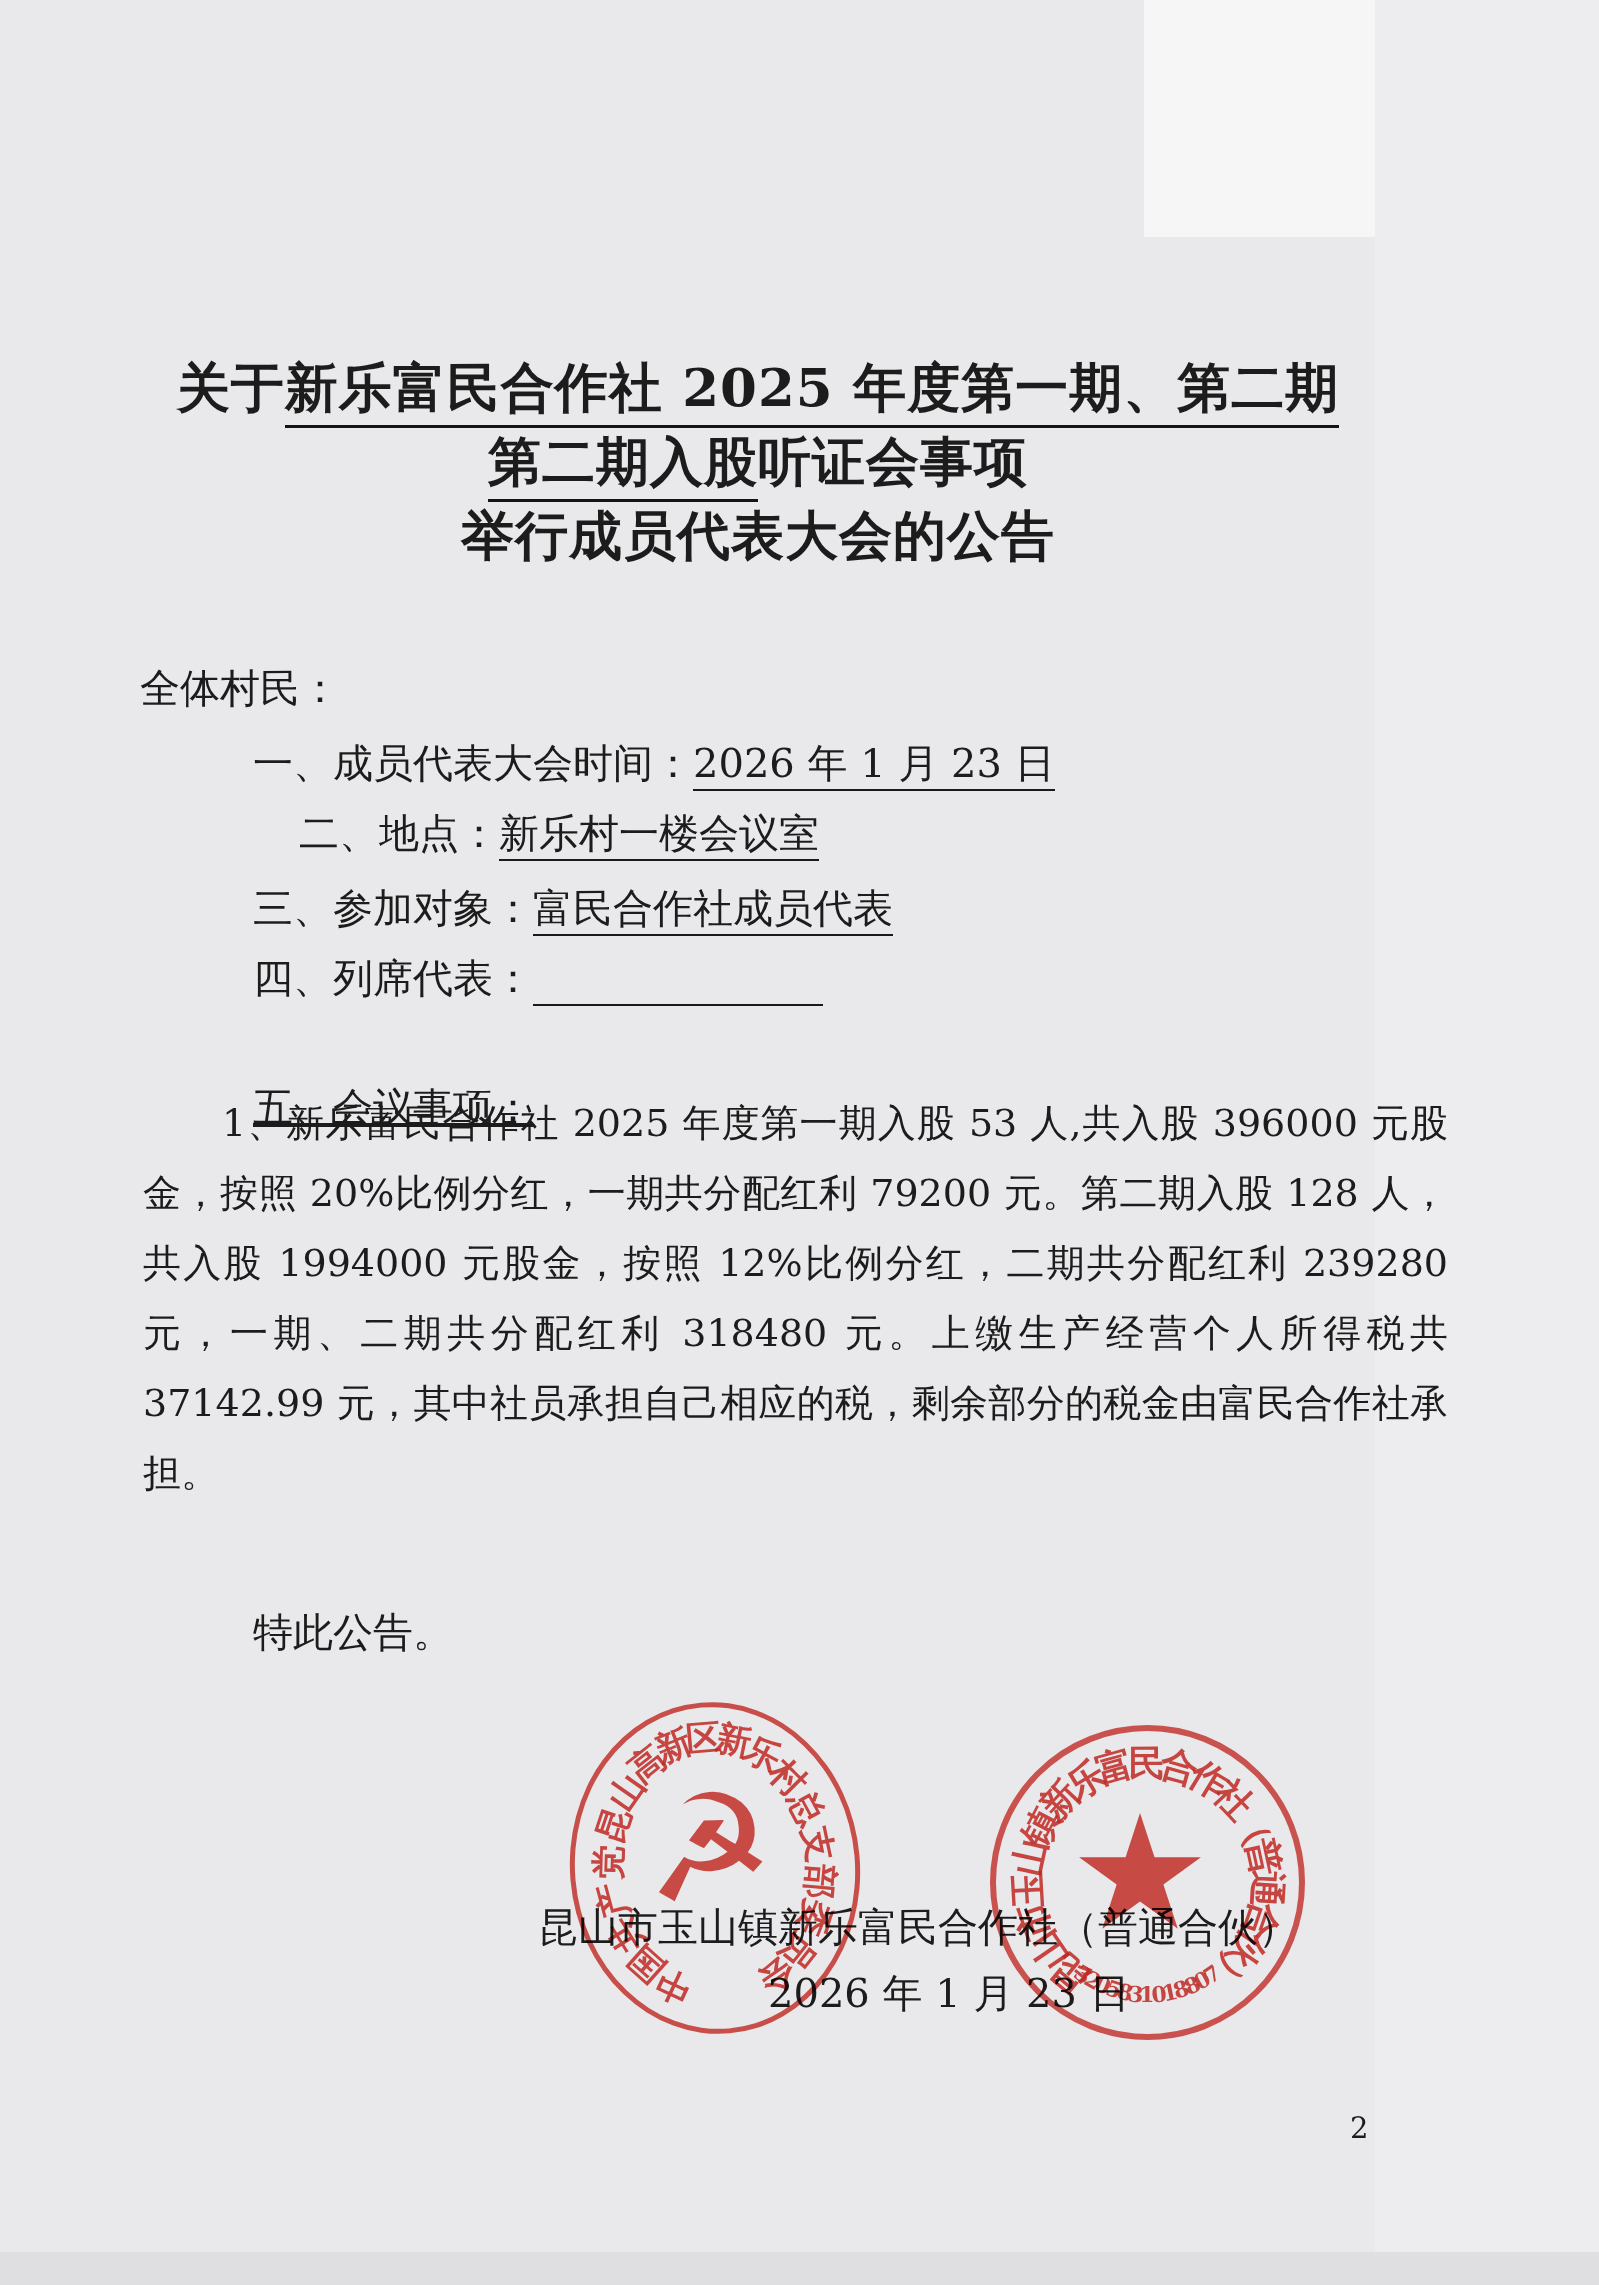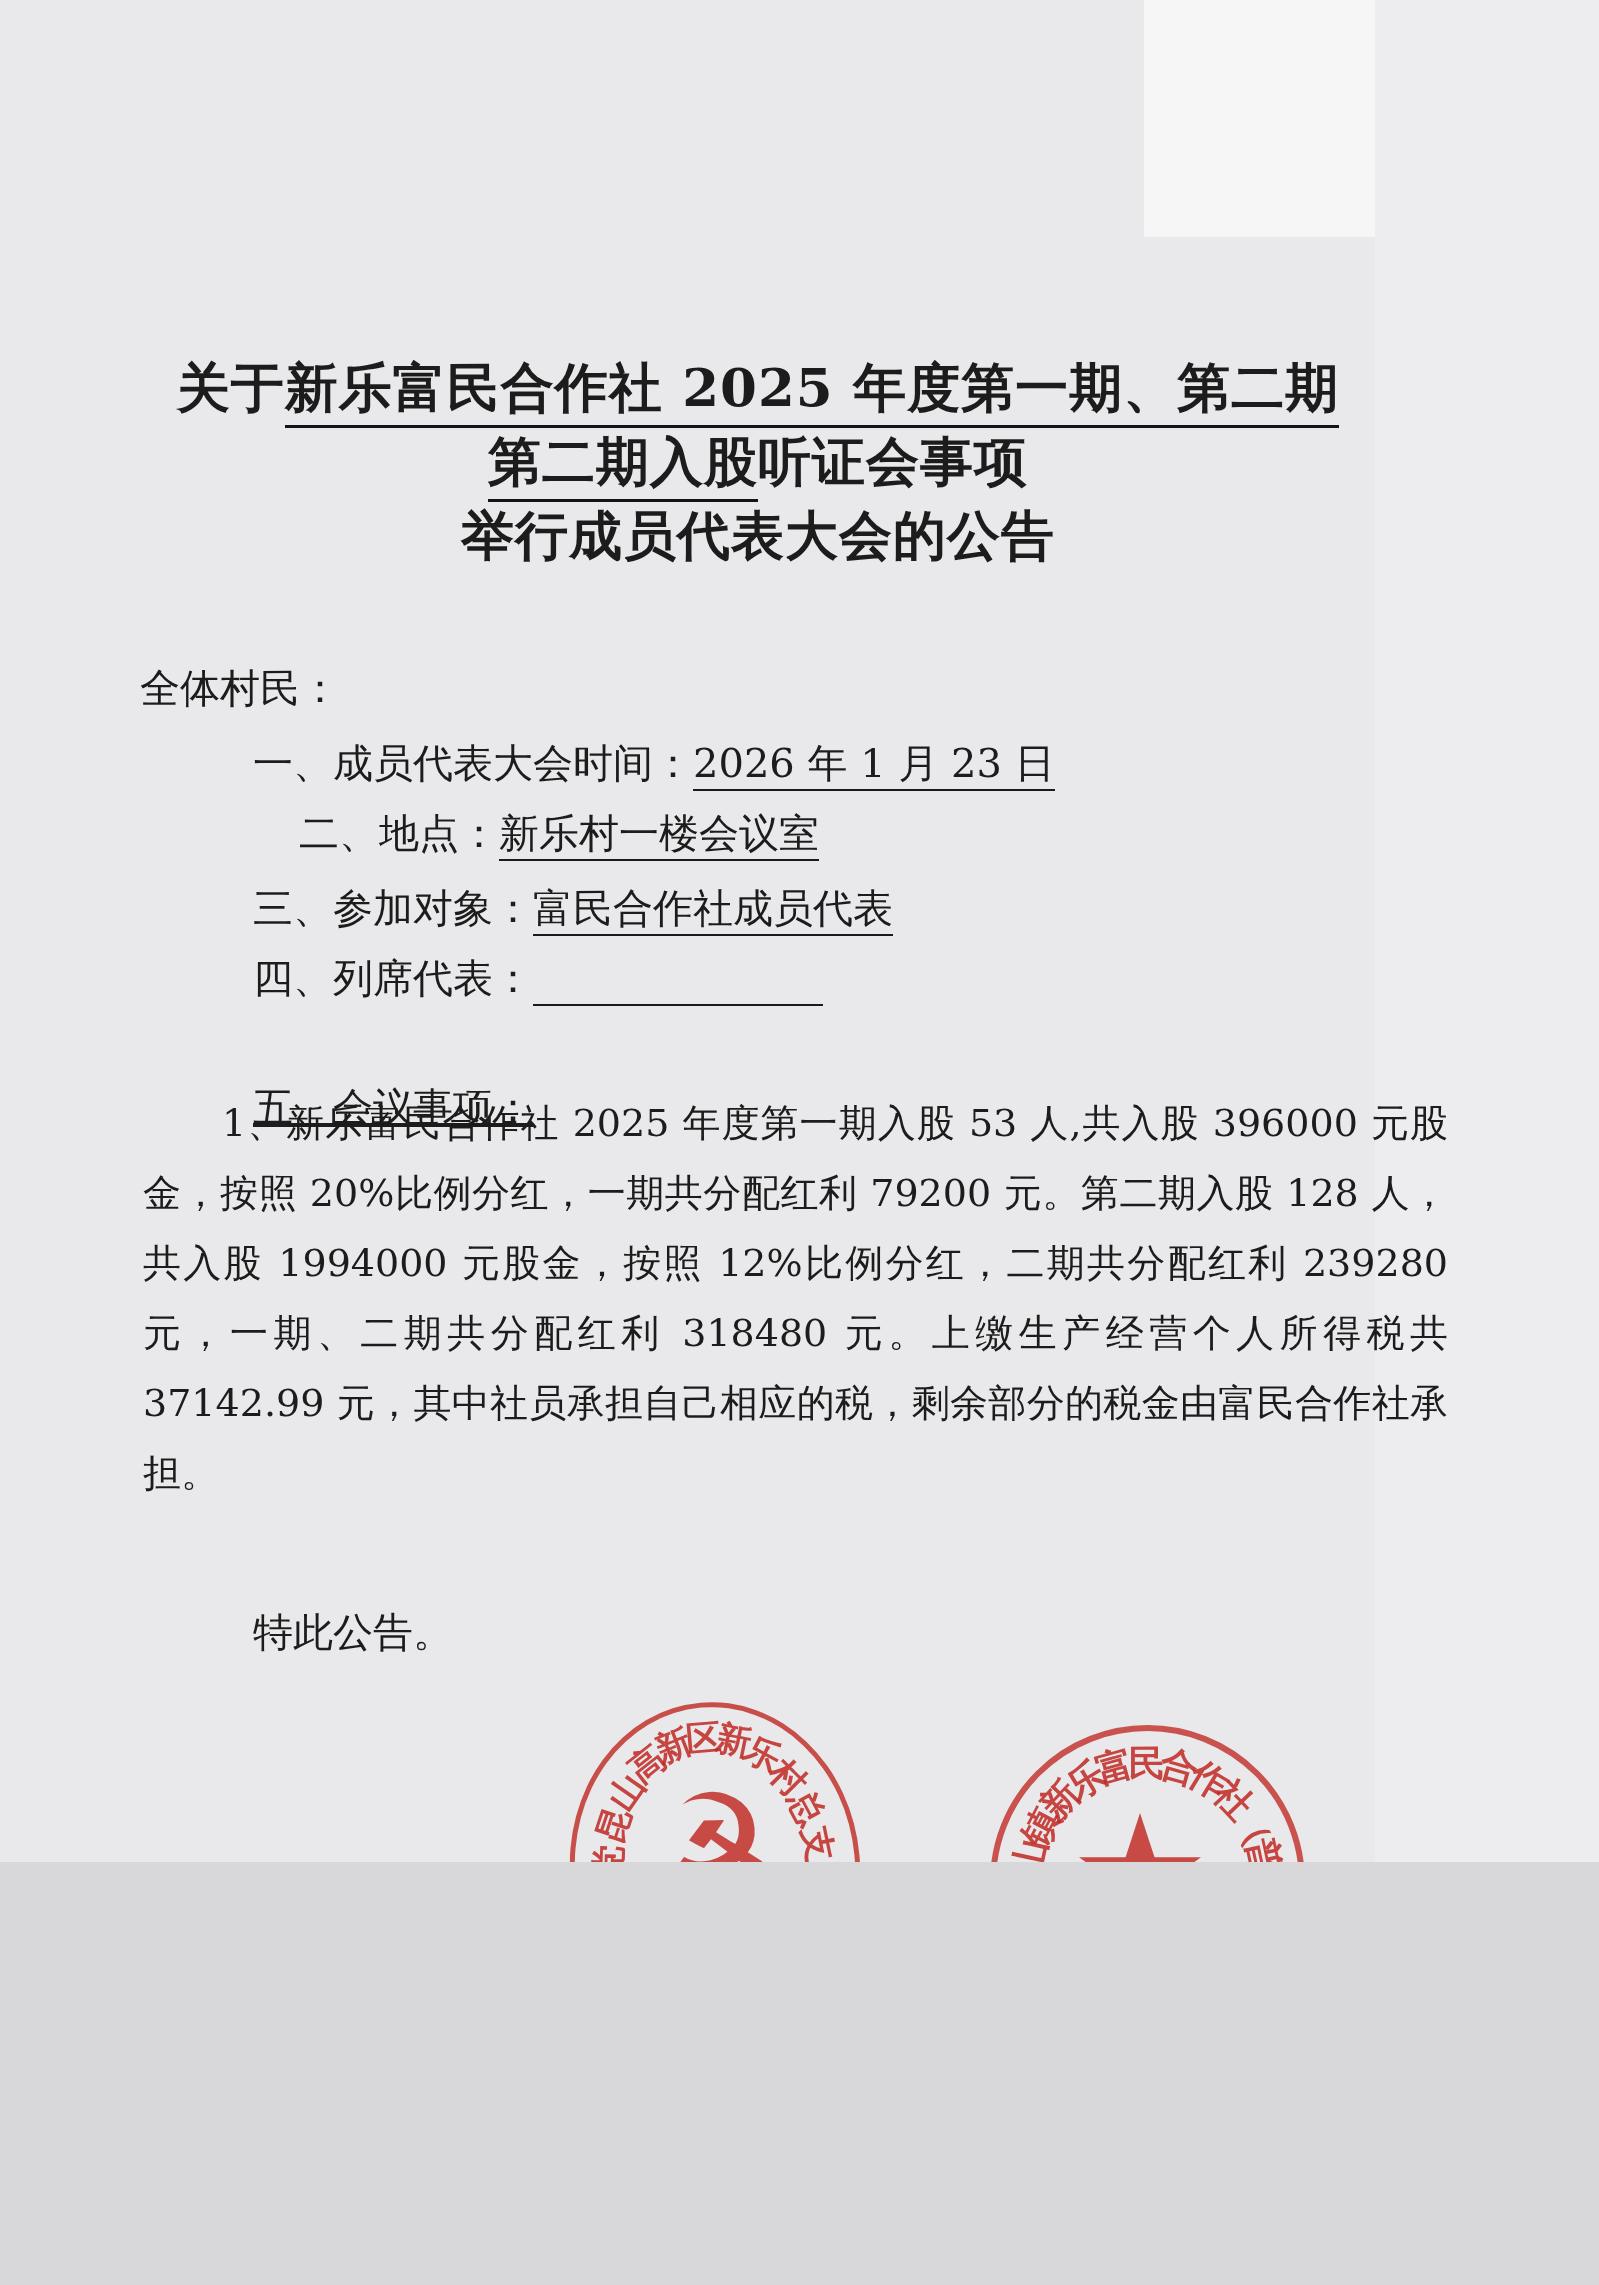--- a/index.html
+++ b/index.html
@@ -1,18 +1,18 @@
 <!DOCTYPE html>
 <html><head>
 <meta charset="utf-8">
 <style>
   html,body{margin:0;padding:0;background:#d8d8da;}
   .page{
     position:relative;
-    width:1600px;height:1862px;
+    width:1600px;height:2285px;
     background:#e9e9eb;
     overflow:hidden;
     font-family:"DejaVu Serif","Liberation Serif",serif;
     color:#1c1c1c;
   }
   .patch-topright{
     position:absolute;left:1144px;top:0;width:232px;height:237px;
     background:#f6f6f7;
   }
   .band-right{

